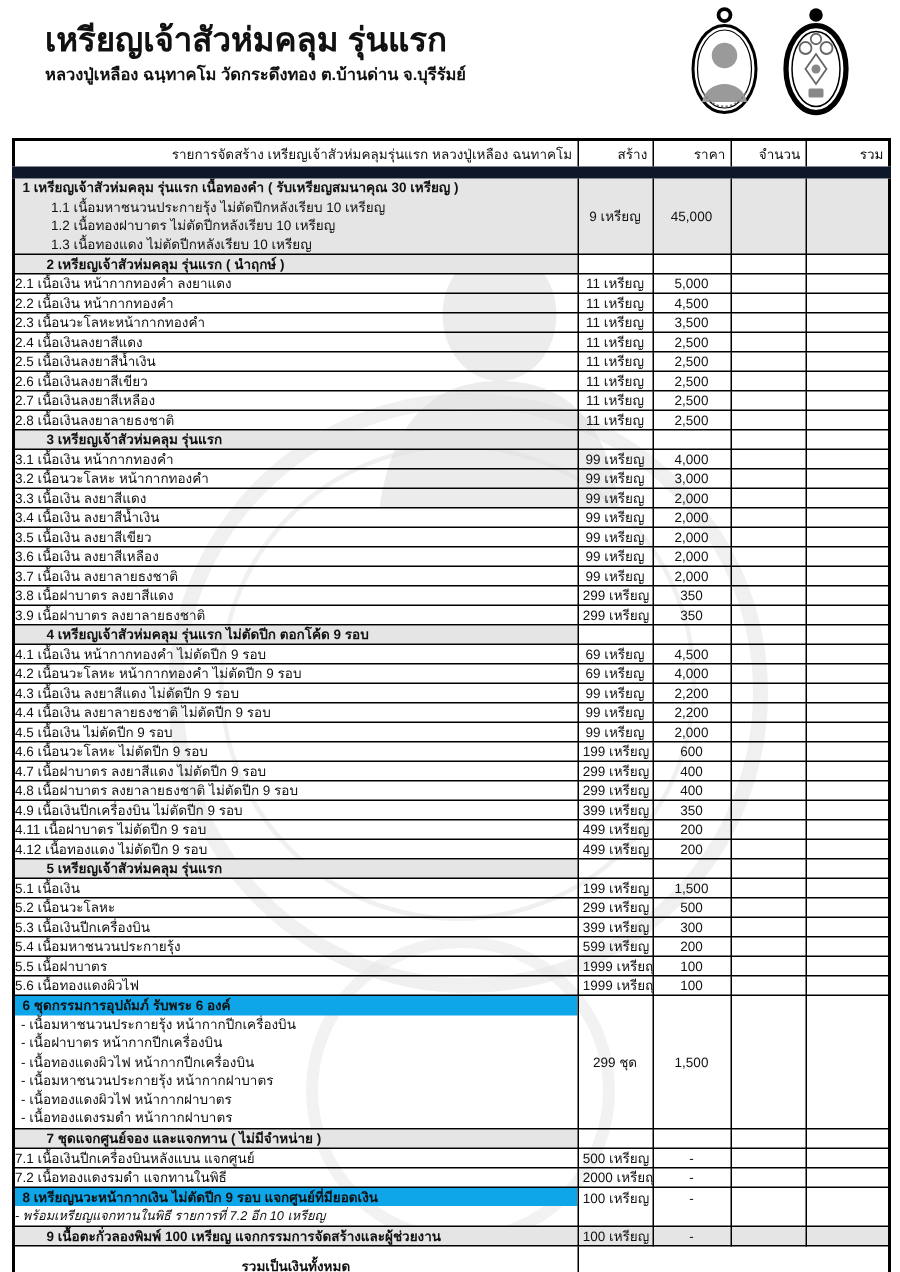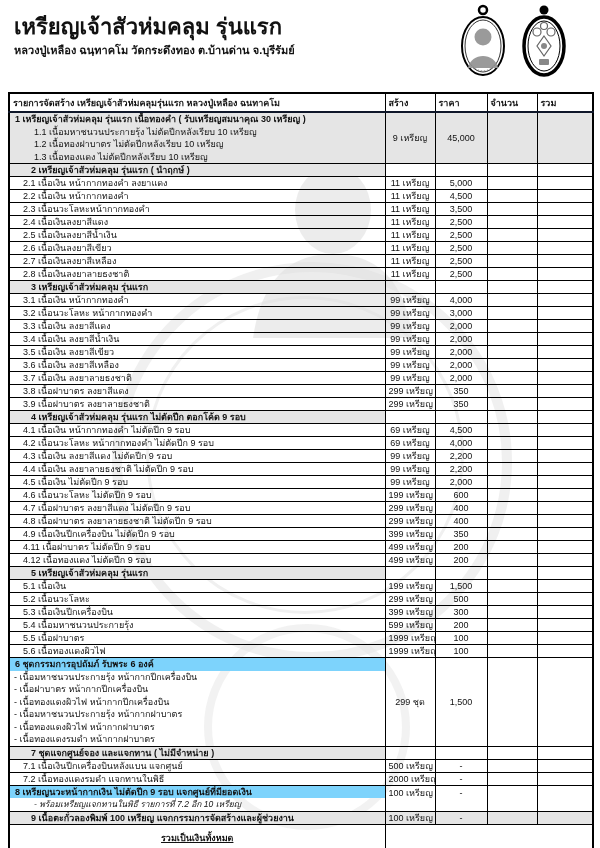--- a/index.html
+++ b/index.html
@@ -1,49 +1,49 @@
 <!DOCTYPE html>
 <html><head>
 <meta charset="utf-8">
 <style>
   html,body{margin:0;padding:0}
   body{
     width:600px;height:848px;background:#ffffff;position:relative;overflow:hidden;
     font-family:"Liberation Sans","DejaVu Sans",sans-serif;color:#111;
   }
   
-  .titles{position:absolute;left:14px;top:12px;z-index:2}
+  .titles{position:absolute;left:30px;top:12px;z-index:2}
   .t1{font-size:22px;font-weight:bold;line-height:1.4;white-space:nowrap}
   .t2{font-size:11px;font-weight:bold;line-height:1.45;white-space:nowrap}
   .coins{position:absolute;top:4px;right:34px;display:flex;gap:16px;z-index:2}
   
   .wm{position:absolute;pointer-events:none;z-index:0;border-radius:50%}
   .wm-ring1{left:112px;top:262px;width:380px;height:380px;border:10px solid #e3e3e3;opacity:.55}
   .wm-ring1b{left:146px;top:296px;width:312px;height:312px;border:3px solid #e6e6e6;opacity:.6}
   .wm-ring2{left:204px;top:624px;width:190px;height:190px;border:8px solid #e6e6e6;opacity:.5}
   .wm-portrait{left:228px;top:158px;width:210px;height:180px;border-radius:0;opacity:.55}
   
   table{
     position:absolute;left:8px;top:92px;width:584px;z-index:1;
     border-collapse:collapse;table-layout:fixed;
     font-size:9px;line-height:12px;border:2px solid #000;background:transparent;
   }
   td,th{border:1px solid #000;padding:0 3px;height:12px;overflow:hidden;vertical-align:middle}
-  thead th{height:17px;font-weight:bold;text-align:left;border-bottom:2px solid #0f172a;white-space:nowrap}
+  thead th{height:17px;font-weight:normal;text-align:right;border-bottom:8px solid #0f172a;white-space:nowrap}
   .c-item{text-align:left;white-space:nowrap}
   .c-num{text-align:center;white-space:nowrap}
   .sec{font-weight:bold;padding-left:21px}
-  .ind{padding-left:13px}
+  .ind{padding-left:0}
   .grey{background:#e5e5e5}
   .blk{padding:0}
   .blk .line{white-space:nowrap;padding-left:24px;line-height:12.5px}
   .blk .line.head{font-weight:bold;padding-left:5px}
   .blk .line.dash{padding-left:4px}
-  .blk .line.note{font-style:italic;font-size:8.5px;padding-left:24px}
-  .blk .line.grey-line{background:#7dd3fc}
+  .blk .line.note{font-style:italic;font-size:8.5px;padding-left:0}
+  .blk .line.grey-line{background:#0ea5e9}
   .vtop{vertical-align:top;padding-top:1px}
   .row-total td{height:27px}
   .total-label{text-align:center;font-weight:bold;text-decoration:underline;white-space:nowrap}
 </style>
 </head>
 <body>
 
 <div class="wm wm-ring1"></div>
 <div class="wm wm-ring1b"></div>
 <div class="wm wm-ring2"></div>

